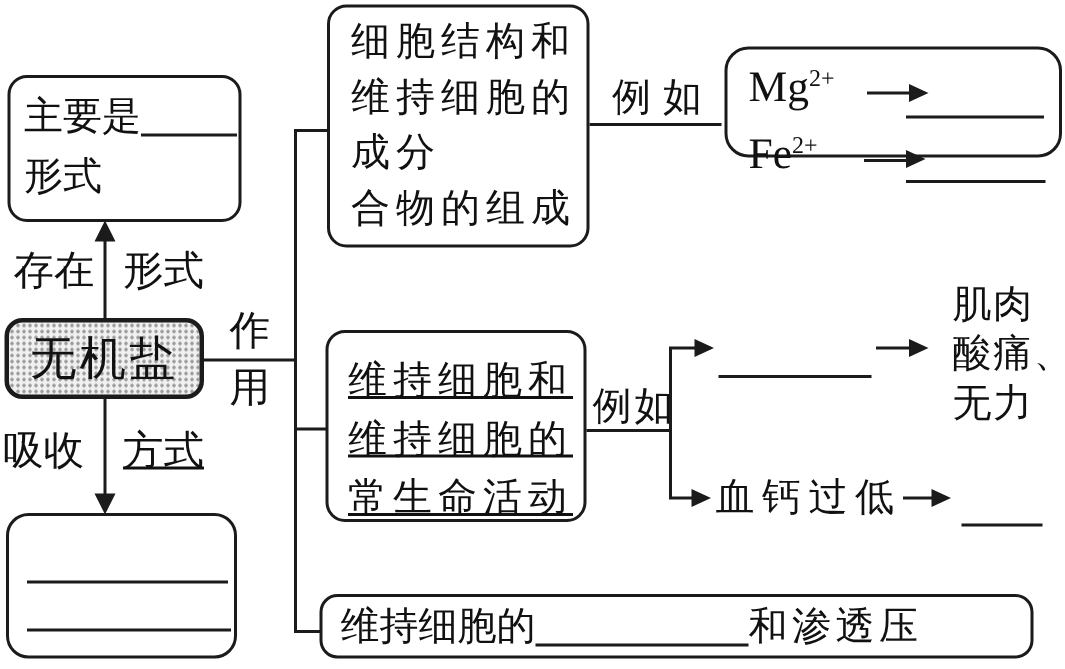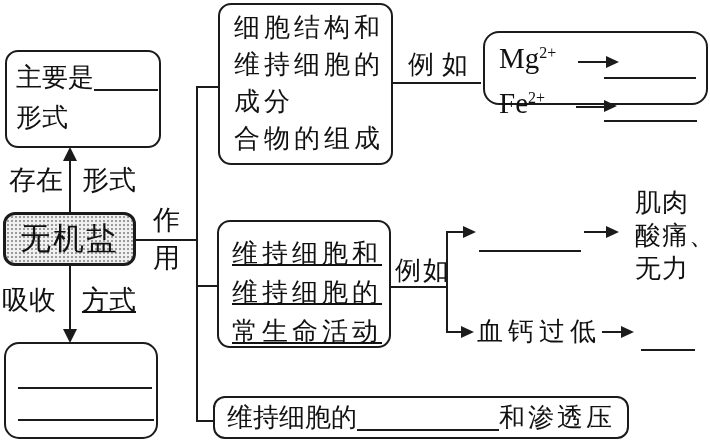--- a/index.html
+++ b/index.html
@@ -124,19 +124,19 @@
     <div>无力</div>
   </div>
 
   <div class="hline" style="left:448px;top:331px;width:15px;"></div>
   <div class="ah-r" style="left:461px;top:326px;"></div>
   <div class="txt f26" style="left:477px;top:319px;letter-spacing:5px;">血钙过低</div>
   <div class="hline" style="left:602px;top:331px;width:21px;"></div>
   <div class="ah-r" style="left:621px;top:326px;"></div>
   <div class="blank" style="left:641px;top:349px;width:54px;"></div>
 
-  <div class="box" style="left:213px;top:396px;width:416px;height:43px;border-radius:12px;">
+  <div class="box" style="left:213px;top:396px;width:476px;height:43px;border-radius:12px;">
     <div class="txt f26" style="left:12px;top:7px;">
       <span>维持细胞的</span><span class="iblank" style="width:142px;"></span><span style="letter-spacing:3px;">和渗透压</span>
     </div>
   </div>
 
 </div>
 
 </body></html>

